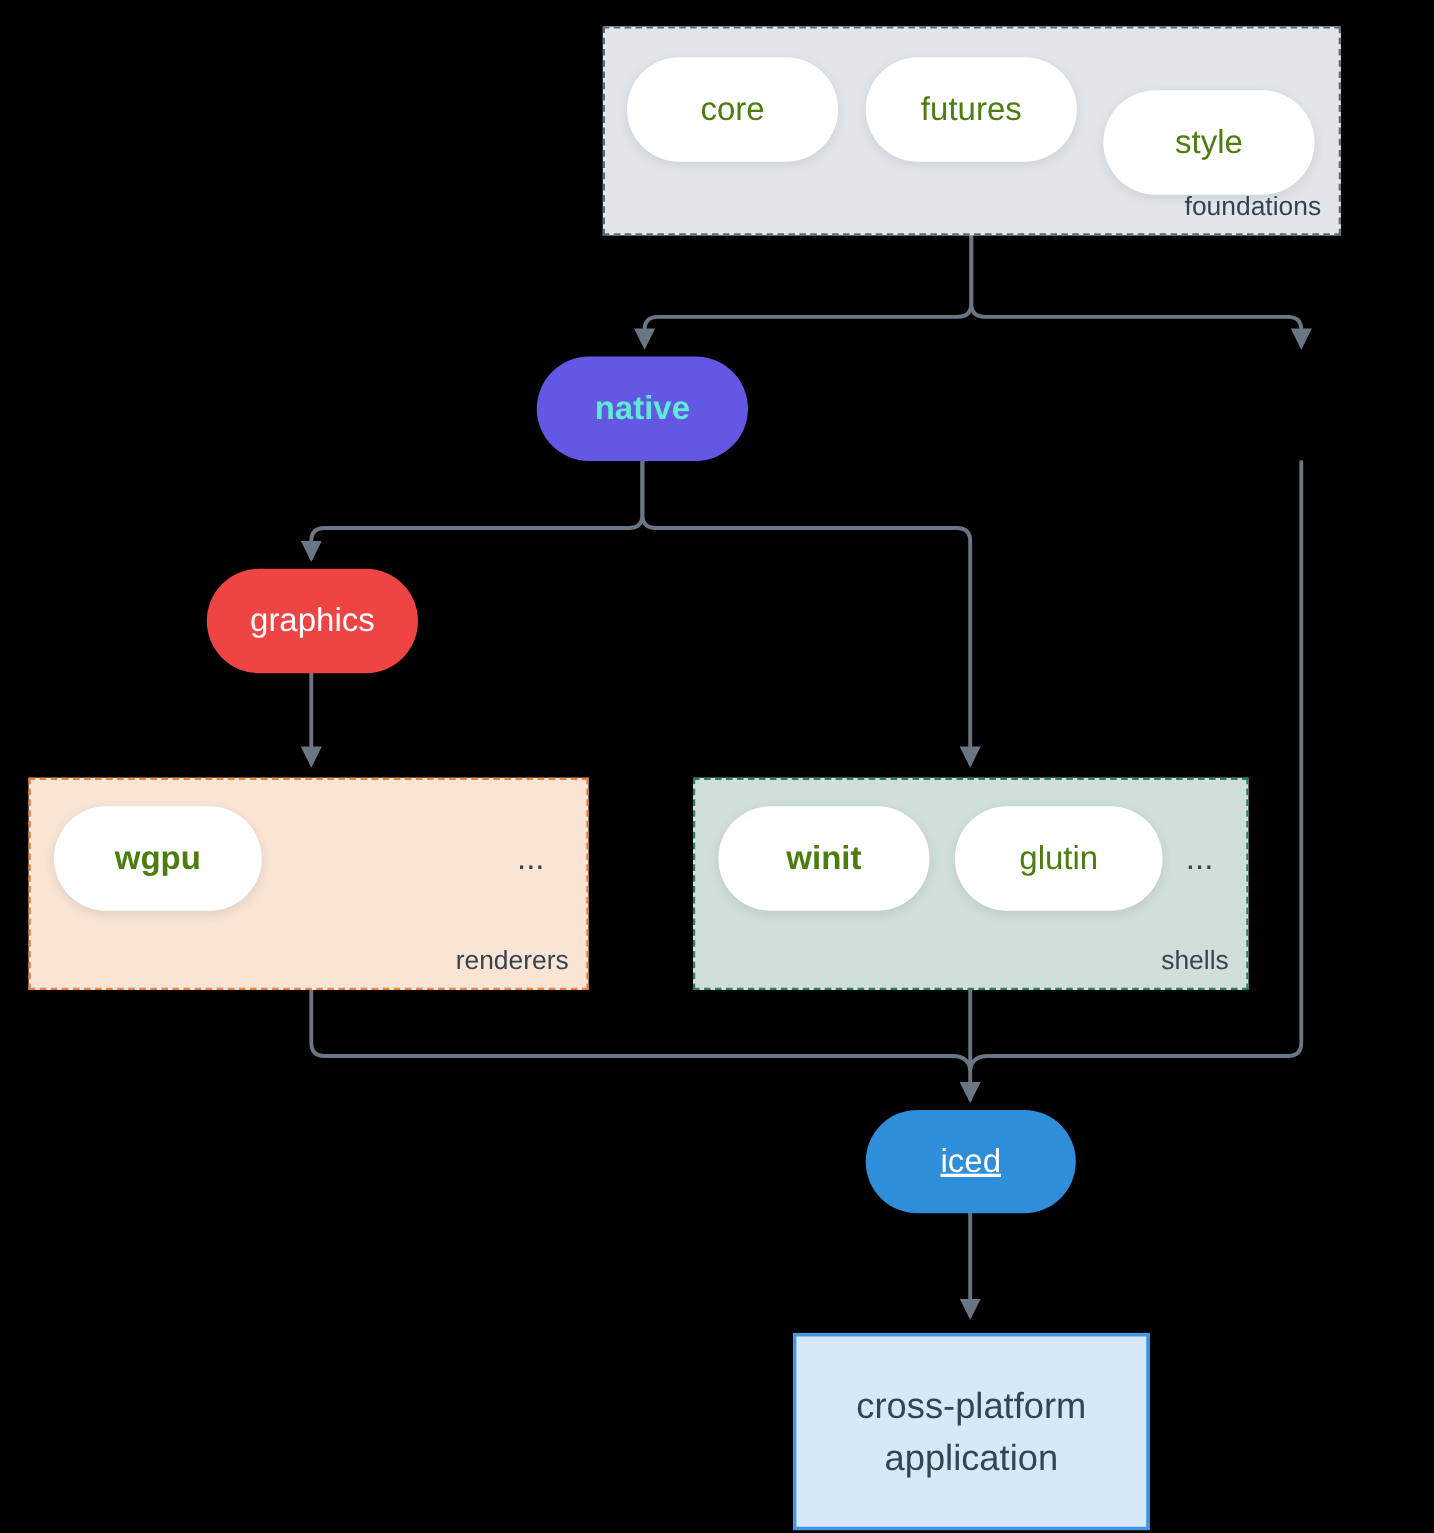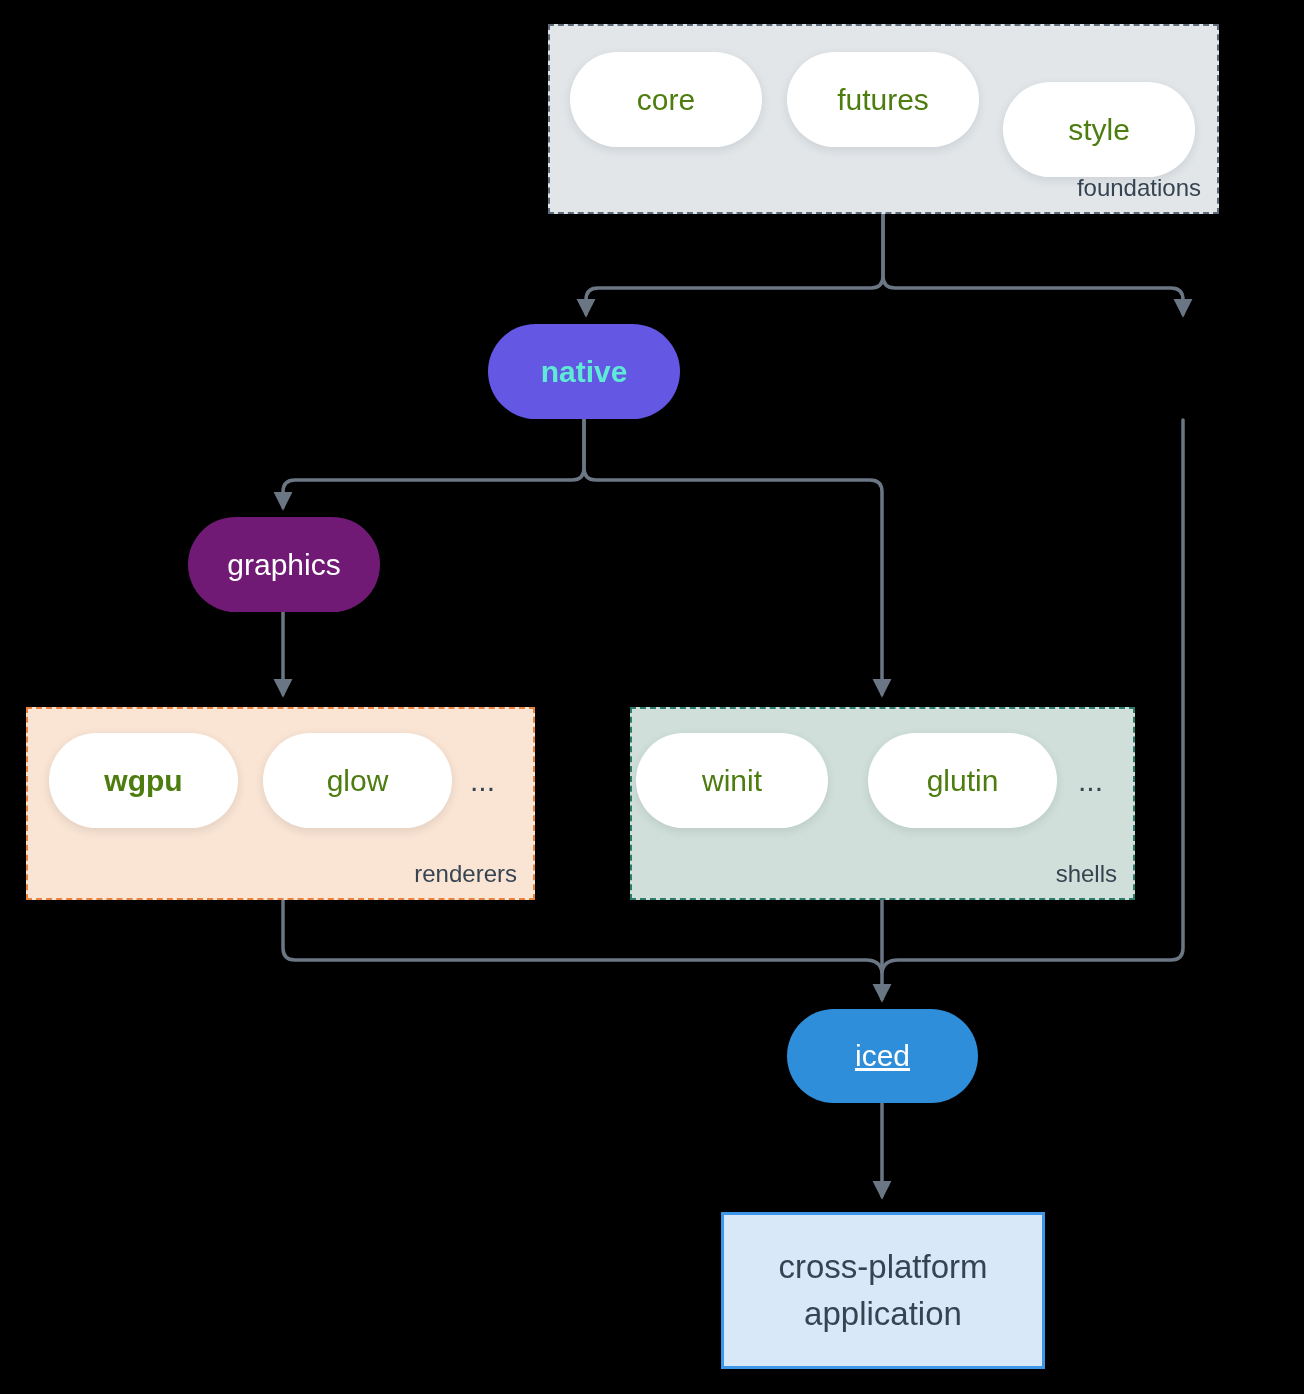--- a/index.html
+++ b/index.html
@@ -53,59 +53,59 @@
     font-size: 30px;
     height: 95px;
     box-sizing: border-box;
   }
   .pill.white {
     background: #ffffff;
     color: #4d7c0f;
     box-shadow: 0 3px 10px rgba(40, 55, 75, 0.12);
   }
   .pill.purple { background: #6357e3; color: #5eead4; font-weight: bold; }
-  .pill.orange { background: #701a75; color: #ffffff; }
+  .pill.orange { background: #ef4444; color: #ffffff; }
   .pill.blue   { background: #2e8ed9; color: #ffffff; }
 
   
   .pill.core    { left: 570px; top: 52px;  width: 192px; }
   .pill.futures { left: 787px; top: 52px;  width: 192px; }
   .pill.style   { left: 1003px; top: 52px; width: 192px; margin-top: 30px; }
 
   
   .pill.native   { left: 488px;  top: 324px;  width: 192px; }
   .pill.web      { left: 1087px; top: 325px;  width: 191px; }
   .pill.graphics { left: 188px;  top: 517px;  width: 192px; }
   .pill.iced     { left: 787px;  top: 1009px; width: 191px; height: 94px; text-decoration: underline; }
 
   
   .pill.wgpu { left: 49px;  top: 733px; width: 189px; font-weight: bold; }
   .pill.glow { left: 263px; top: 733px; width: 189px; }
 
   
-  .pill.winit  { left: 636px; top: 733px; width: 192px; }
+  .pill.winit  { left: 653px; top: 733px; width: 192px; font-weight: bold; }
   .pill.glutin { left: 868px; top: 733px; width: 189px; }
 
   .ellipsis {
     position: absolute;
     z-index: 3;
     font-size: 30px;
     color: #364452;
     height: 95px;
     display: flex;
     align-items: center;
   }
   .ellipsis.renderers-dots { left: 470px; top: 733px; }
   .ellipsis.shells-dots    { left: 1078px; top: 733px; }
 
   .app-box {
     position: absolute;
     z-index: 3;
     left: 721px; top: 1212px;
-    width: 324px; height: 157px;
+    width: 324px; height: 179px;
     box-sizing: border-box;
     background: #d8e8f9;
     border: 3px solid #3d96e8;
     display: flex;
     align-items: center;
     justify-content: center;
     text-align: center;
     font-size: 33px;
     line-height: 1.42;
     color: #364452;
@@ -153,21 +153,20 @@
   <div class="pill white style">style</div>
 
   <div class="pill purple native">native</div>
 
   <div class="pill orange graphics">graphics</div>
 
   <div class="group renderers">
     <div class="group-label">renderers</div>
   </div>
   <div class="pill white wgpu">wgpu</div>
-  <div class="pill white glow">glow</div>
   <div class="ellipsis renderers-dots">...</div>
 
   <div class="group shells">
     <div class="group-label">shells</div>
   </div>
   <div class="pill white winit">winit</div>
   <div class="pill white glutin">glutin</div>
   <div class="ellipsis shells-dots">...</div>
 
   <div class="pill blue iced">iced</div>

